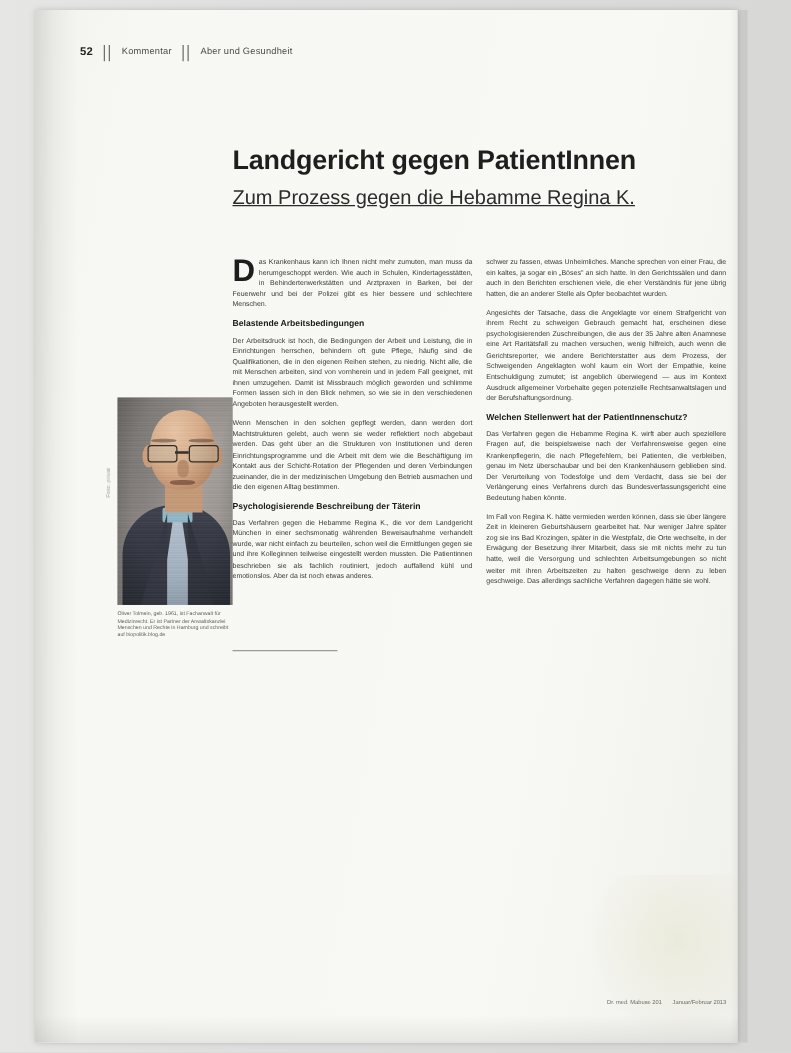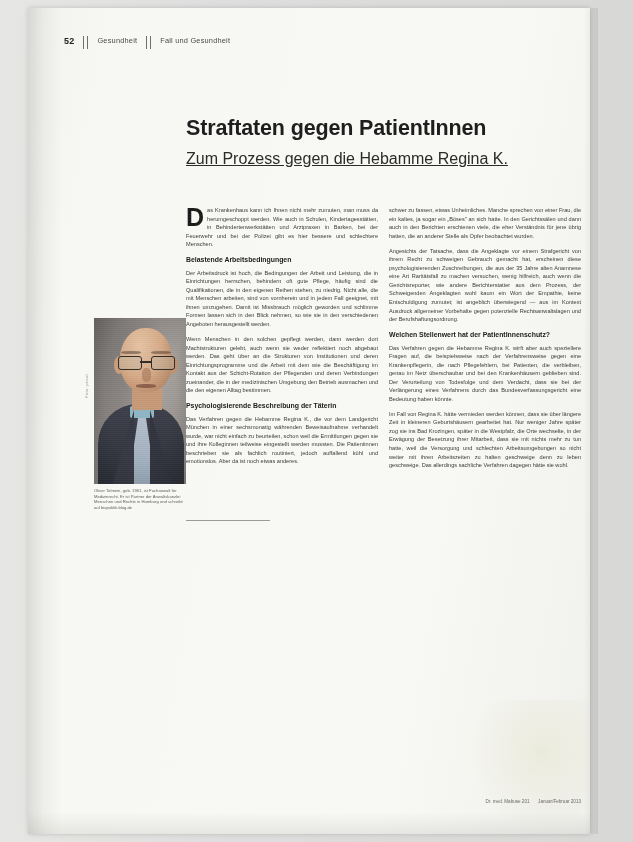--- a/index.html
+++ b/index.html
@@ -199,26 +199,26 @@
   <div class="backdrop"></div>
   <div class="page"></div>
   <div class="gutter"></div>
   <div class="edge-right"></div>
   <div class="edge-bottom"></div>
   <div class="paper-tint"></div>
 
   <div class="runhead">
     <span class="folio">52</span>
     <span class="rule-double"></span>
-    <span class="rh-sec">Gesundheit</span>
+    <span class="rh-sec">Kommentar</span>
     <span class="rule-double"></span>
-    <span class="rh-sub">Fall und Gesundheit</span>
-  </div>
-
-  <div class="title">Straftaten gegen PatientInnen</div>
+    <span class="rh-sub">Aber und Gesundheit</span>
+  </div>
+
+  <div class="title">Landgericht gegen PatientInnen</div>
   <div class="subtitle">Zum Prozess gegen die Hebamme Regina K.</div>
 
   <div class="figure">
     <div class="ph-bg"></div>
     <div class="ph-body"></div>
     <div class="ph-shirt"></div>
     <div class="ph-collar"></div>
     <div class="ph-lapel-l"></div>
     <div class="ph-lapel-r"></div>
     <div class="ph-neck"></div>

